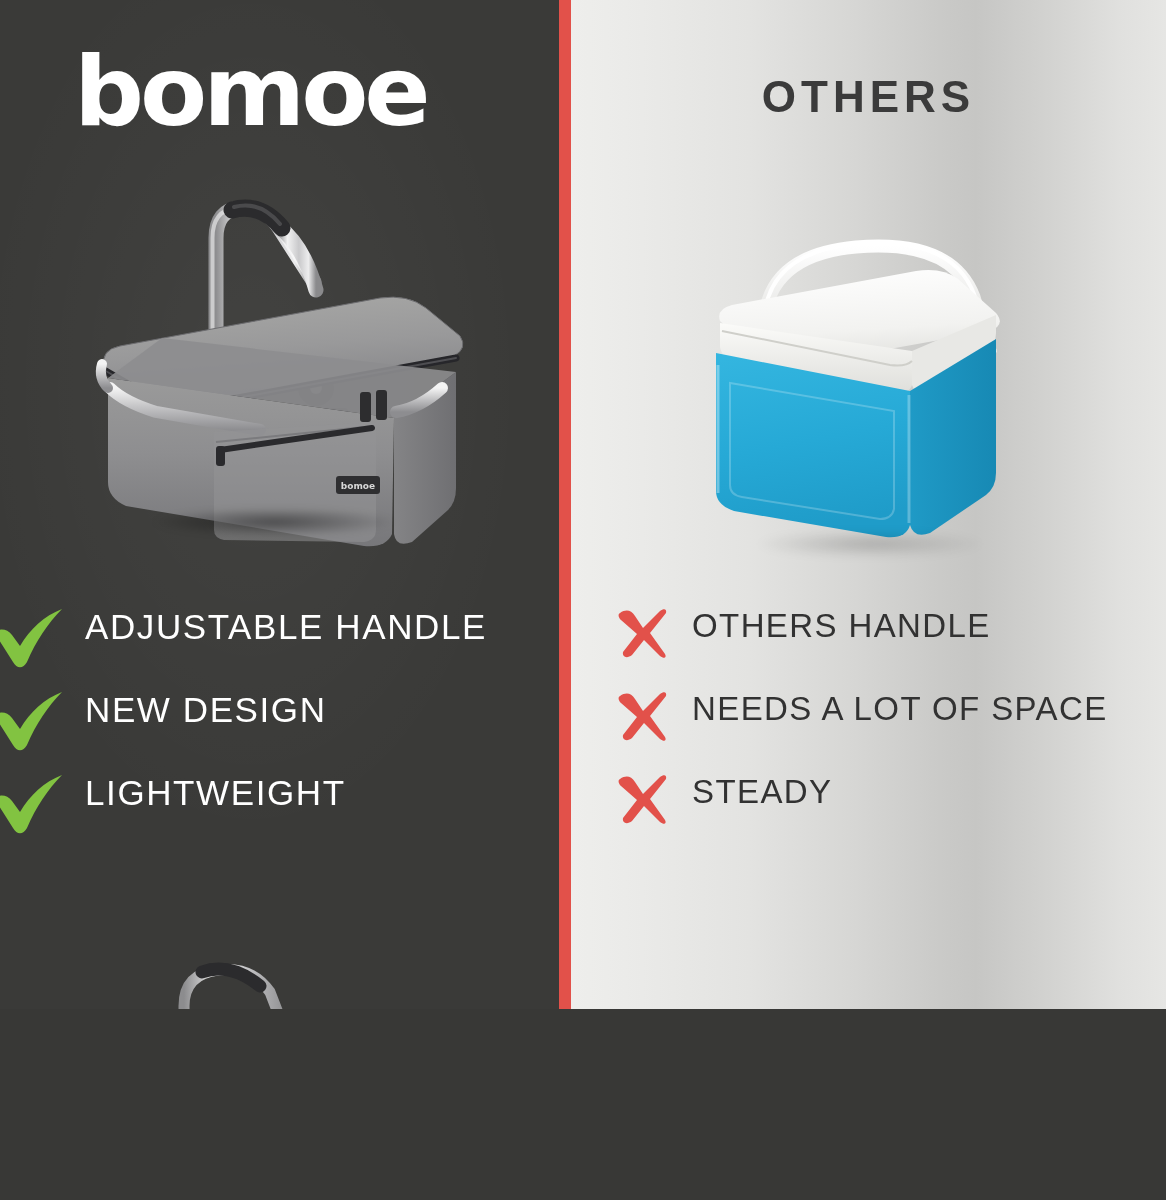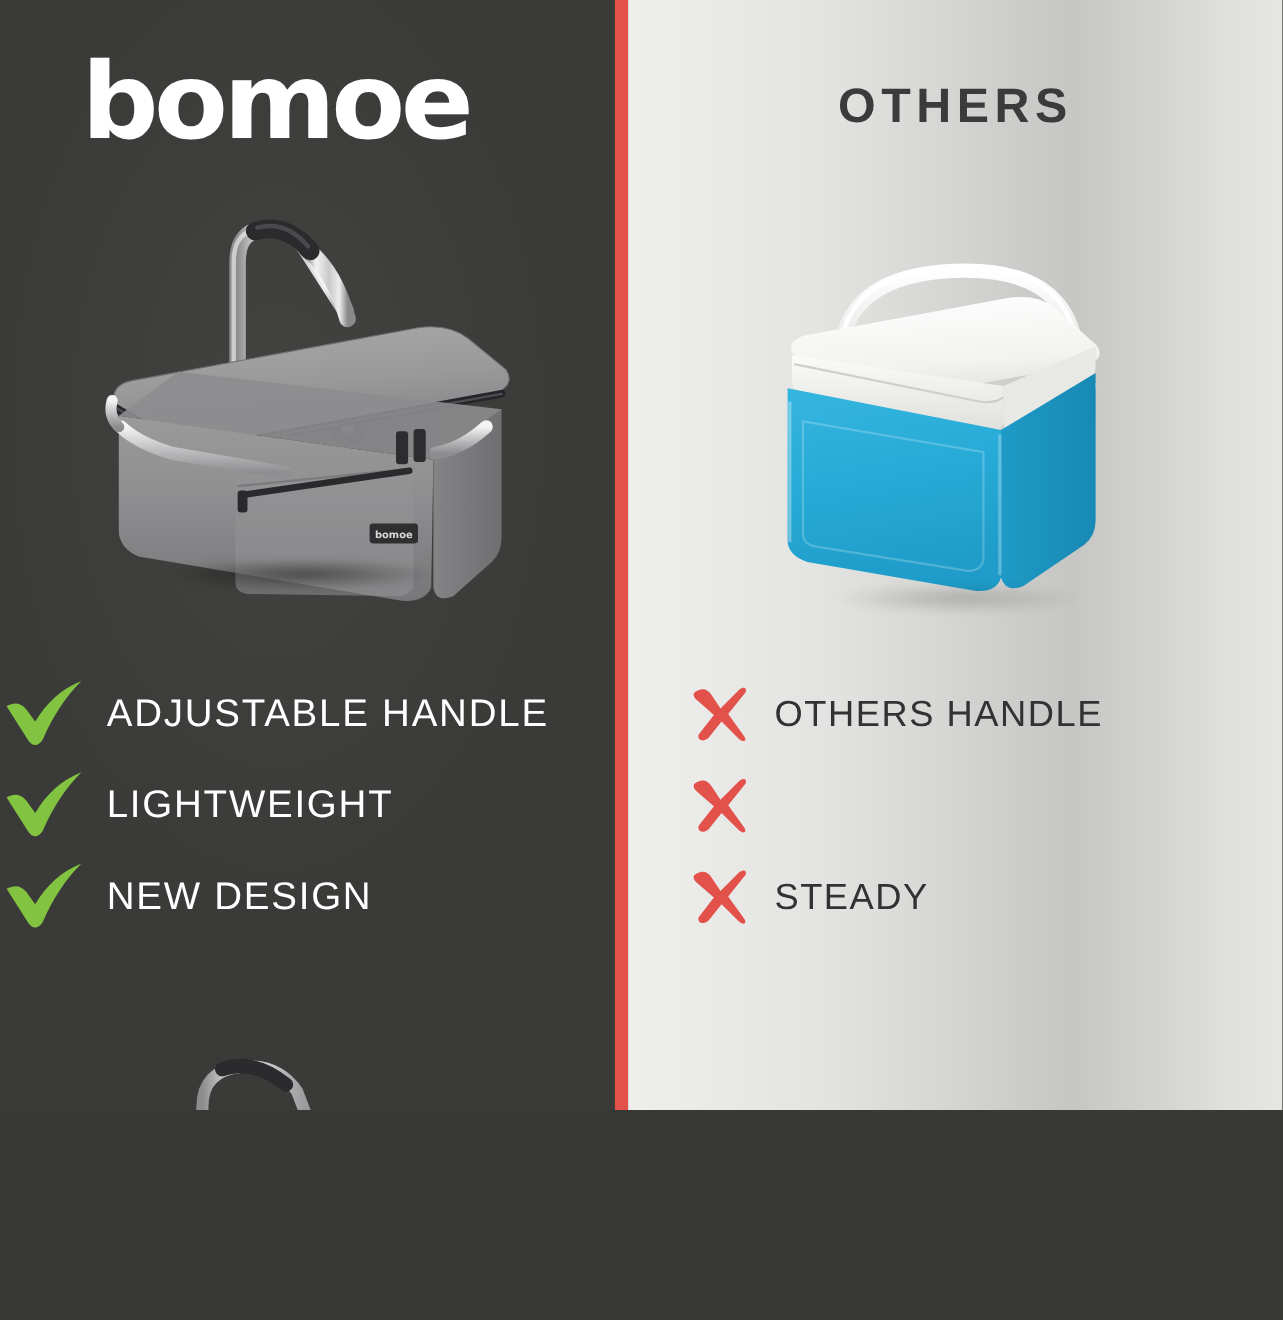--- a/index.html
+++ b/index.html
@@ -54,21 +54,21 @@
     font-weight:bold;white-space:nowrap;
   }
 
   
   .feature-list{position:absolute;}
   .list-left{left:0;top:607px;width:559px;}
   .list-right{left:605px;top:607px;width:545px;}
 
   .feature-row{
     position:relative;height:83px;
-    display:flex;align-items:center;padding-left:12px;
+    display:flex;align-items:flex-start;
   }
   .mark{
     position:relative;flex:0 0 auto;
     display:block;
   }
   .mark-check{width:70px;height:64px;margin-left:-6px;}
   .mark-x{width:52px;height:52px;margin-left:11px;}
 
   .feature-text{
     white-space:nowrap;
@@ -304,30 +304,30 @@
       <span class="feature-text">ADJUSTABLE HANDLE</span>
     </div>
 
 
     <div class="feature-row">
       <span class="mark mark-check">
         <svg viewBox="0 0 70 64" width="70" height="64">
           <path d="M0 25 C7 21 13 22 18 28 L26 39 C36 22 50 9 68 2 C54 16 42 34 33 55 C29 62 23 62 19 55 Z" fill="#82c341"></path>
         </svg>
       </span>
-      <span class="feature-text">LIGHTWEIGHT</span>
+      <span class="feature-text">NEW DESIGN</span>
     </div>
 
     <div class="feature-row">
       <span class="mark mark-check">
         <svg viewBox="0 0 70 64" width="70" height="64">
           <path d="M0 25 C7 21 13 22 18 28 L26 39 C36 22 50 9 68 2 C54 16 42 34 33 55 C29 62 23 62 19 55 Z" fill="#82c341"></path>
         </svg>
       </span>
-      <span class="feature-text">NEW DESIGN</span>
+      <span class="feature-text">LIGHTWEIGHT</span>
     </div>
 
   </div>
 
   <div class="feature-list list-right">
 
     <div class="feature-row">
       <span class="mark mark-x">
         <svg viewBox="0 0 52 52" width="52" height="52">
           <path d="M4 6 C10 2 15 3 19 9 L27 21 L44 4 C48 1 51 2 50 6 L34 26 L49 47 C51 51 48 52 44 49 L28 33 L16 48 C11 52 6 50 7 45 L21 27 L5 13 C2 10 2 7 4 6 Z" fill="#e2514a"></path>
@@ -335,20 +335,21 @@
       </span>
       <span class="feature-text">OTHERS HANDLE</span>
     </div>
 
     <div class="feature-row">
       <span class="mark mark-x">
         <svg viewBox="0 0 52 52" width="52" height="52">
           <path d="M4 6 C10 2 15 3 19 9 L27 21 L44 4 C48 1 51 2 50 6 L34 26 L49 47 C51 51 48 52 44 49 L28 33 L16 48 C11 52 6 50 7 45 L21 27 L5 13 C2 10 2 7 4 6 Z" fill="#e2514a"></path>
         </svg>
       </span>
+      <span class="feature-text">NEEDS A LOT OF SPACE</span>
     </div>
 
     <div class="feature-row">
       <span class="mark mark-x">
         <svg viewBox="0 0 52 52" width="52" height="52">
           <path d="M4 6 C10 2 15 3 19 9 L27 21 L44 4 C48 1 51 2 50 6 L34 26 L49 47 C51 51 48 52 44 49 L28 33 L16 48 C11 52 6 50 7 45 L21 27 L5 13 C2 10 2 7 4 6 Z" fill="#e2514a"></path>
         </svg>
       </span>
       <span class="feature-text">STEADY</span>
     </div>

